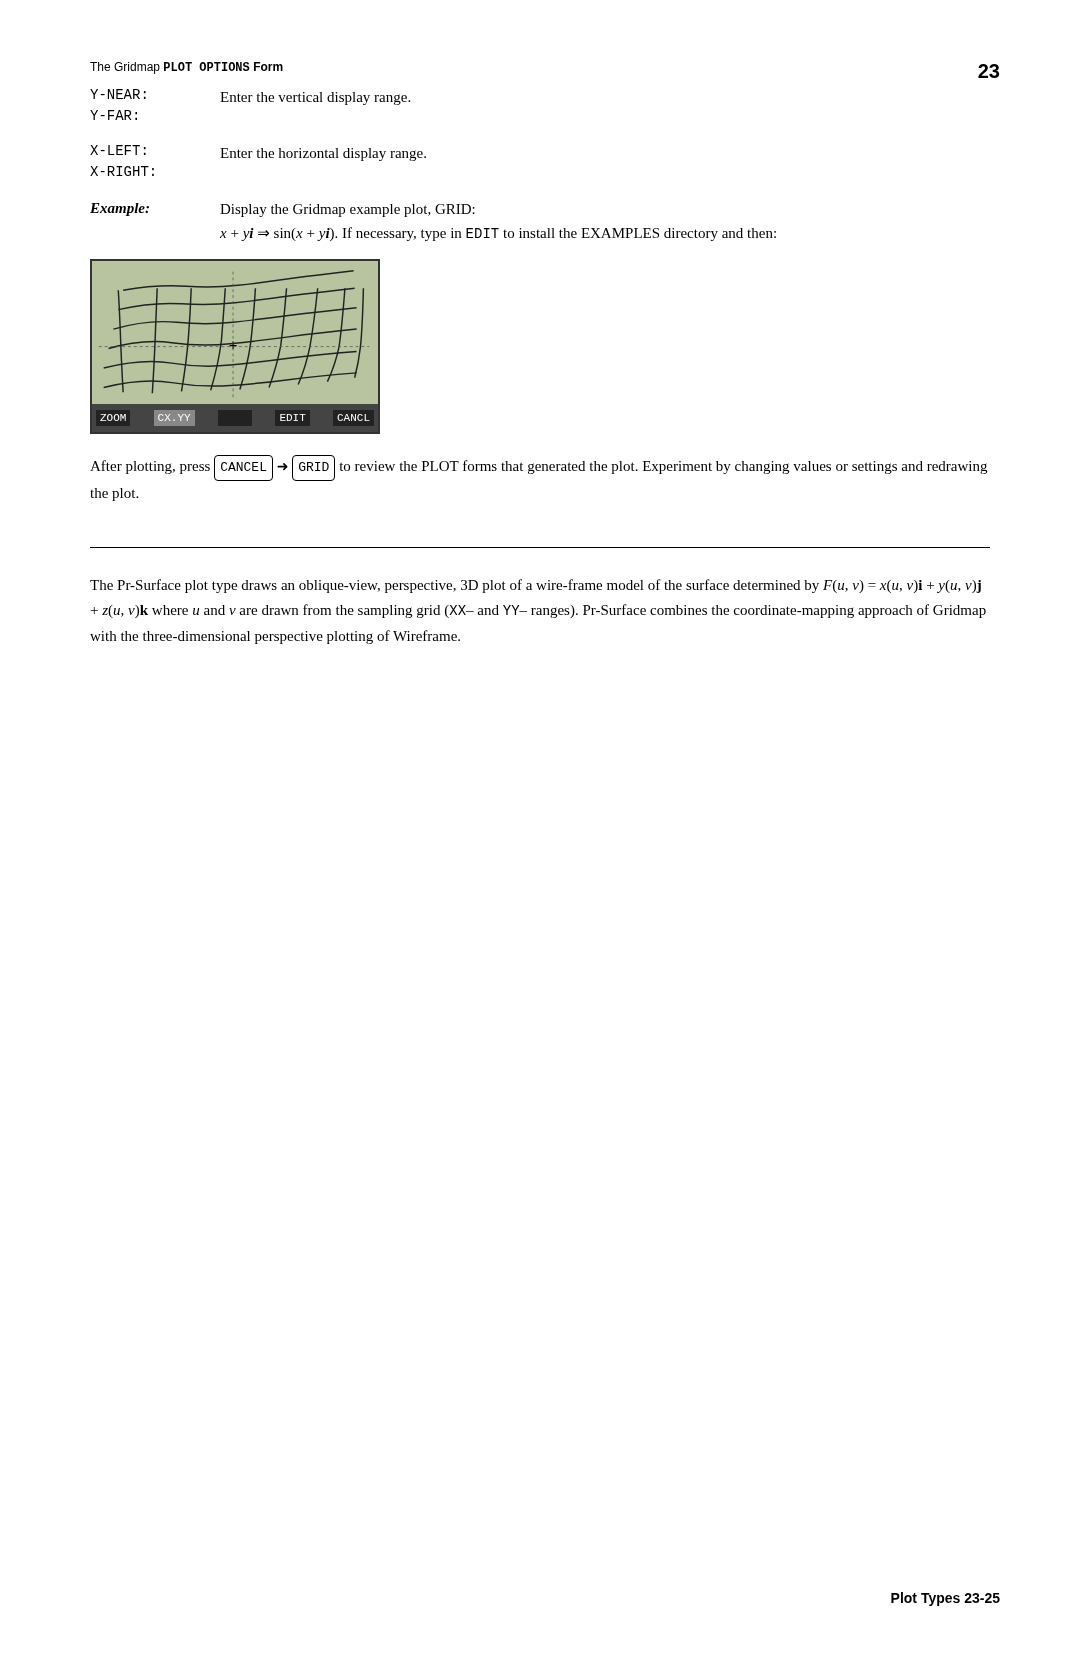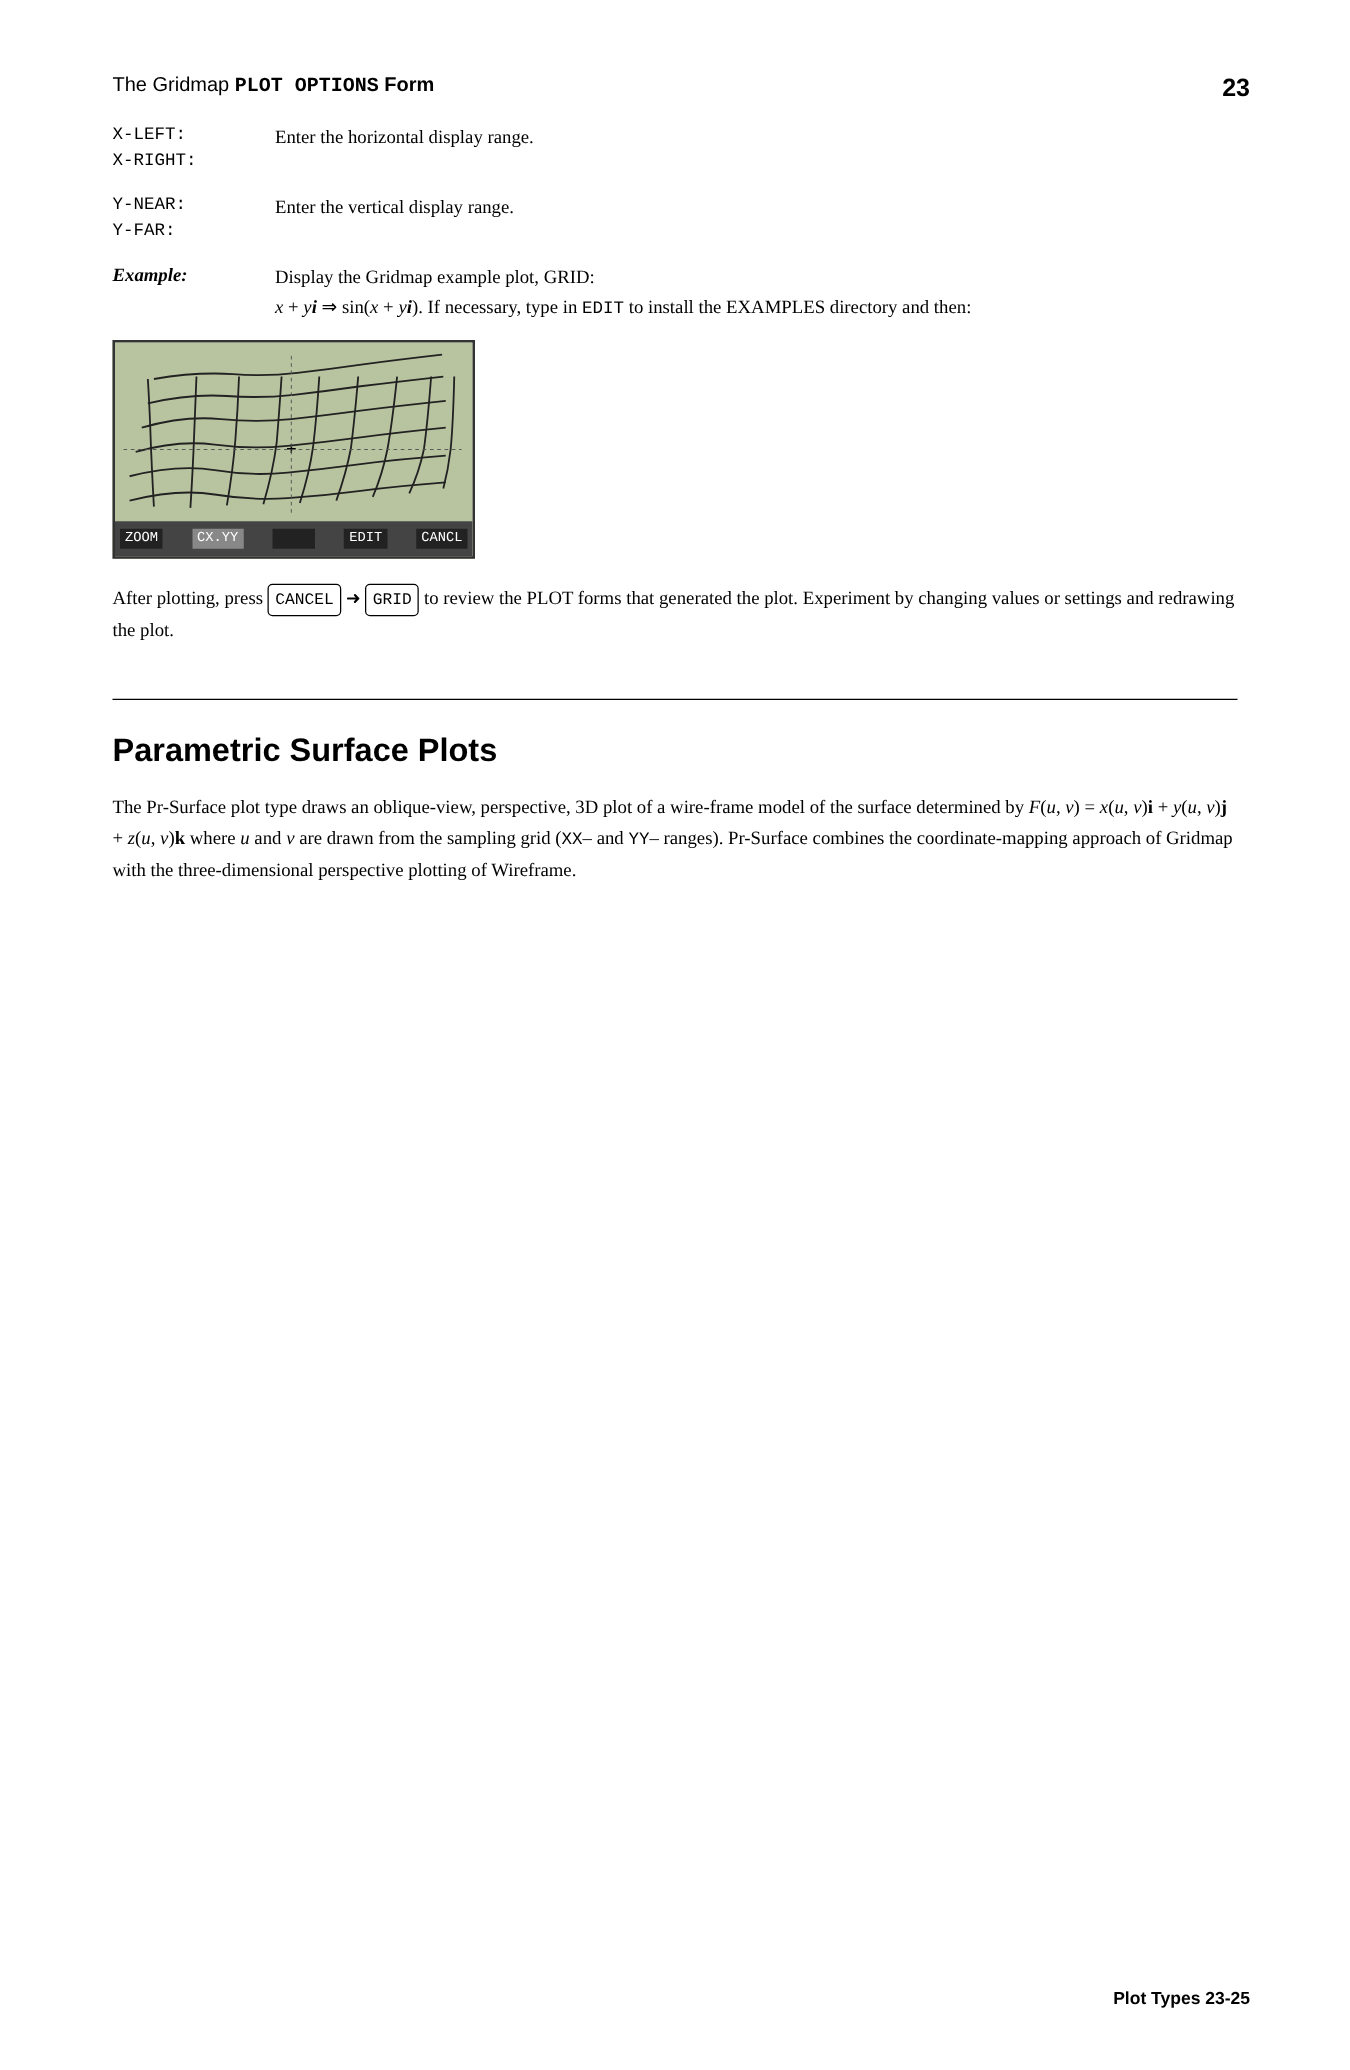--- a/index.html
+++ b/index.html
@@ -19,23 +19,23 @@
       position: relative;
     }
 
     .page-content {
       max-width: 900px;
     }
 
     
     .section-heading {
       font-family: Arial, Helvetica, sans-serif;
-      font-size: 16px;
+      font-size: 12px;
       font-weight: normal;
-      margin-bottom: 20px;
+      margin-bottom: 10px;
     }
 
     .section-heading .bold-text {
       font-weight: bold;
     }
 
     
     .def-table {
       width: 100%;
       margin-bottom: 10px;
@@ -236,30 +236,30 @@
 <div class="page-content">
 
   <div class="section-heading">
     The Gridmap <span class="bold-text" style="font-family: 'Courier New', Courier, monospace; font-weight:bold;">PLOT OPTIONS</span> <span class="bold-text">Form</span>
   </div>
 
   <div class="def-table">
 
     <div class="def-row">
       <div class="def-term">
-        X-LEFT:<br>X-RIGHT:
-      </div>
-      <div class="def-desc">Enter the horizontal display range.</div>
+        Y-NEAR:<br>Y-FAR:
+      </div>
+      <div class="def-desc">Enter the vertical display range.</div>
     </div>
 
     <div class="def-row">
       <div class="def-term">
-        Y-NEAR:<br>Y-FAR:
-      </div>
-      <div class="def-desc">Enter the vertical display range.</div>
+        X-LEFT:<br>X-RIGHT:
+      </div>
+      <div class="def-desc">Enter the horizontal display range.</div>
     </div>
 
 
 
     <div class="def-row">
       <div class="def-term">
         <span class="example-label">Example:</span>
       </div>
       <div class="def-desc">
         Display the Gridmap example plot, GRID:<br>
@@ -310,21 +310,20 @@
       </div>
     </div>
   </div>
 
   <div class="after-text">
     After plotting, press <span class="key-btn">CANCEL</span> <span class="arrow-symbol">➜</span> <span class="key-btn">GRID</span> to review the PLOT forms that generated the plot. Experiment by changing values or settings and redrawing the plot.
   </div>
 
   <hr class="section-divider">
 
-  <div class="main-section-title">Parametric Surface Plots</div>
 
   <div class="body-para">
     The Pr-Surface plot type draws an oblique-view, perspective, 3D plot of a wire-frame model of the surface determined by <span class="math-italic">F</span>(<span class="math-italic">u</span>, <span class="math-italic">v</span>) = <span class="math-italic">x</span>(<span class="math-italic">u</span>, <span class="math-italic">v</span>)<span style="font-weight:bold;">i</span> + <span class="math-italic">y</span>(<span class="math-italic">u</span>, <span class="math-italic">v</span>)<span style="font-weight:bold;">j</span> + <span class="math-italic">z</span>(<span class="math-italic">u</span>, <span class="math-italic">v</span>)<span style="font-weight:bold;">k</span> where <span class="math-italic">u</span> and <span class="math-italic">v</span> are drawn from the sampling grid (<span class="mono">XX</span>– and <span class="mono">YY</span>– ranges). Pr-Surface combines the coordinate-mapping approach of Gridmap with the three-dimensional perspective plotting of Wireframe.
   </div>
 
 </div>
 
 <div class="page-footer">Plot Types  23-25</div>
 
 </body></html>

